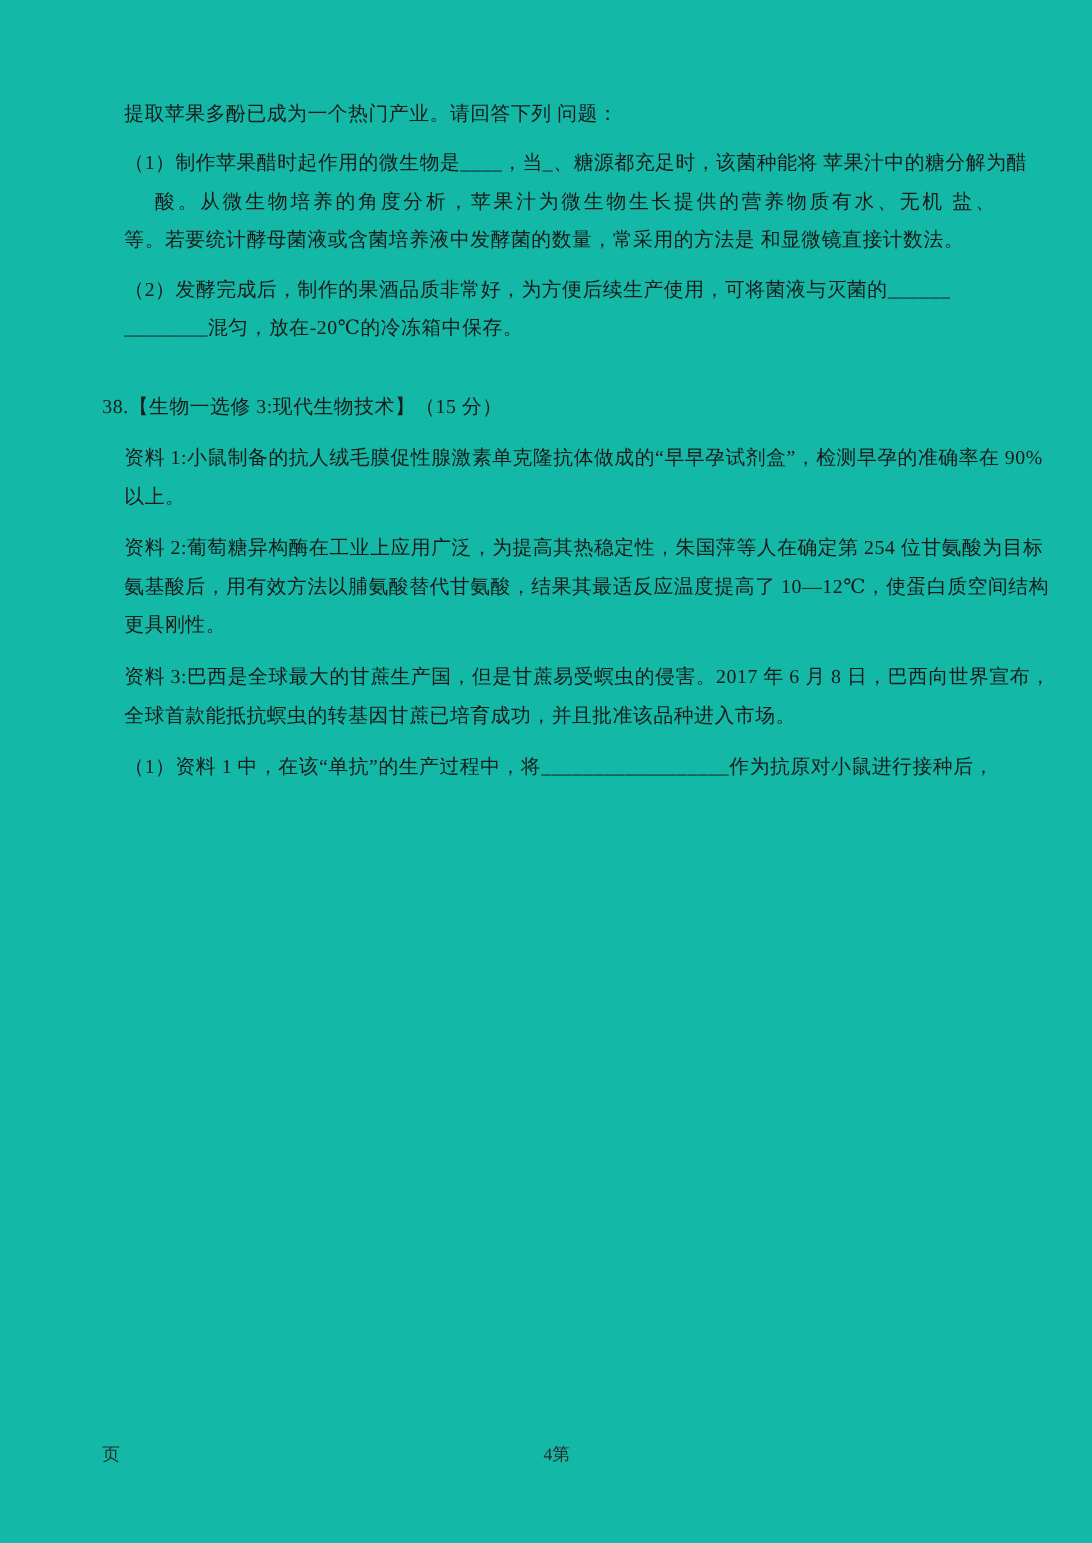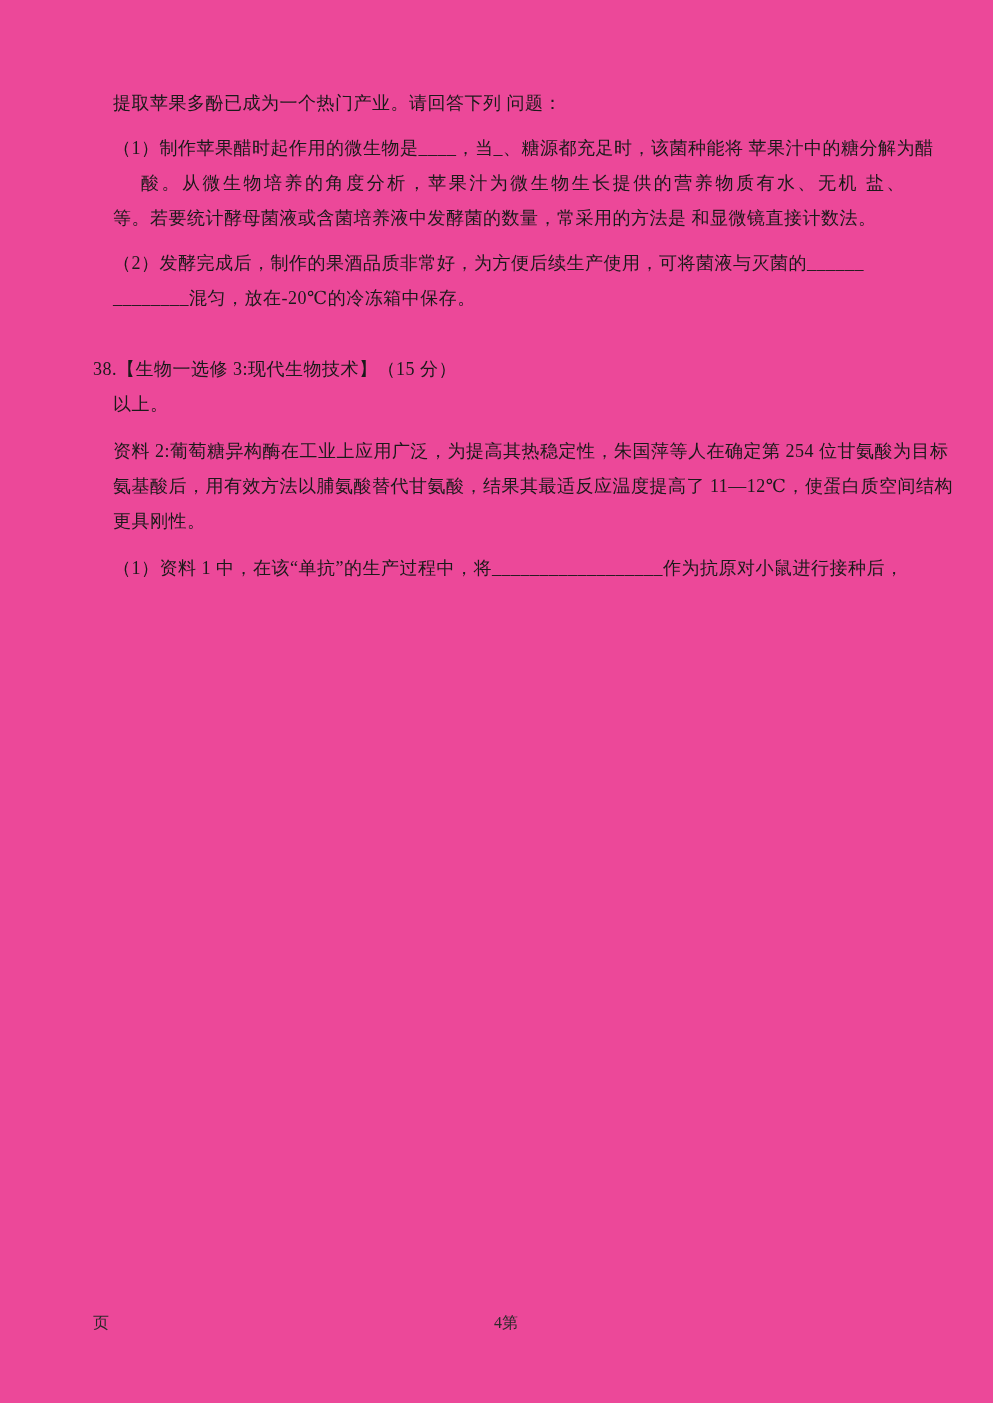--- a/index.html
+++ b/index.html
@@ -4,21 +4,21 @@
 <style>
   html, body {
     margin: 0;
     padding: 0;
     background: #ffffff;
   }
   .page {
     position: relative;
     width: 993px;
     height: 1403px;
-    background: #ec4899;
+    background: #14b8a6;
     overflow: hidden;
     font-family: "Liberation Serif", "DejaVu Serif", serif;
     color: #1a1a1a;
   }
   .doc {
     position: absolute;
     top: 86px;
     left: 113px;
     width: 792px;
   }
@@ -33,21 +33,21 @@
   }
   .line.justify {
     white-space: normal;
     text-align: justify;
     text-align-last: justify;
     margin-left: 28px;
   }
   .block[data-name="question-38-heading"] {
     margin-top: 36px;
     margin-left: -20px;
-    margin-bottom: 0;
+    margin-bottom: 12px;
   }
   .block[data-name="material-1"],
   .block[data-name="material-2"],
   .block[data-name="material-3"],
   .block[data-name="question-38-part-1"] {
     margin-bottom: 12px;
   }
   .footer {
     position: absolute;
     top: 1308px;
@@ -81,26 +81,31 @@
         <div class="line" data-name="text-line">等。若要统计酵母菌液或含菌培养液中发酵菌的数量，常采用的方法是 和显微镜直接计数法。</div>
       </div>
       <div class="block" data-name="question-37-part-2">
         <div class="line" data-name="text-line">（2）发酵完成后，制作的果酒品质非常好，为方便后续生产使用，可将菌液与灭菌的______</div>
         <div class="line" data-name="text-line">________混匀，放在-20℃的冷冻箱中保存。</div>
       </div>
       <div class="block" data-name="question-38-heading">
         <div class="line" data-name="text-line">38.【生物一选修 3:现代生物技术】（15 分）</div>
       </div>
       <div class="block" data-name="material-1">
+        <div class="line" data-name="text-line">资料 1:小鼠制备的抗人绒毛膜促性腺激素单克隆抗体做成的“早早孕试剂盒”，检测早孕的准确率在  90%</div>
         <div class="line" data-name="text-line">以上。</div>
       </div>
       <div class="block" data-name="material-2">
         <div class="line" data-name="text-line">资料 2:葡萄糖异构酶在工业上应用广泛，为提高其热稳定性，朱国萍等人在确定第 254 位甘氨酸为目标</div>
-        <div class="line" data-name="text-line">氨基酸后，用有效方法以脯氨酸替代甘氨酸，结果其最适反应温度提高了 11—12℃，使蛋白质空间结构</div>
+        <div class="line" data-name="text-line">氨基酸后，用有效方法以脯氨酸替代甘氨酸，结果其最适反应温度提高了 10—12℃，使蛋白质空间结构</div>
         <div class="line" data-name="text-line">更具刚性。</div>
+      </div>
+      <div class="block" data-name="material-3">
+        <div class="line" data-name="text-line">资料 3:巴西是全球最大的甘蔗生产国，但是甘蔗易受螟虫的侵害。2017 年 6 月 8 日，巴西向世界宣布，</div>
+        <div class="line" data-name="text-line">全球首款能抵抗螟虫的转基因甘蔗已培育成功，并且批准该品种进入市场。</div>
       </div>
       <div class="block" data-name="question-38-part-1">
         <div class="line" data-name="text-line">（1）资料 1 中，在该“单抗”的生产过程中，将__________________作为抗原对小鼠进行接种后，</div>
       </div>
     </div>
   <div class="footer" data-name="page-footer">
     <span class="footer-left" data-name="footer-page-label-left">页</span>
     <span class="footer-center" data-name="footer-page-number">4第</span>
   </div>
 </div>

